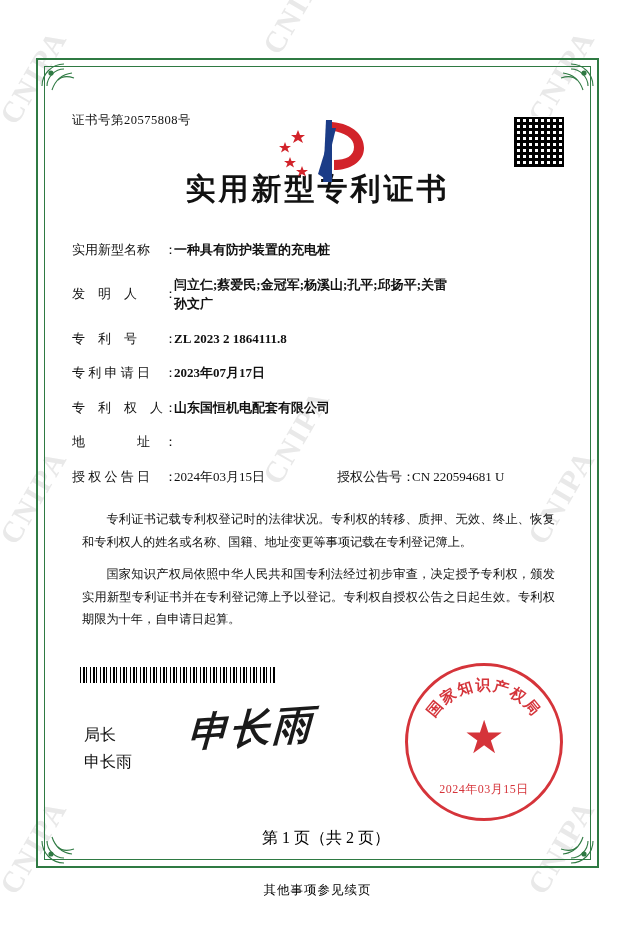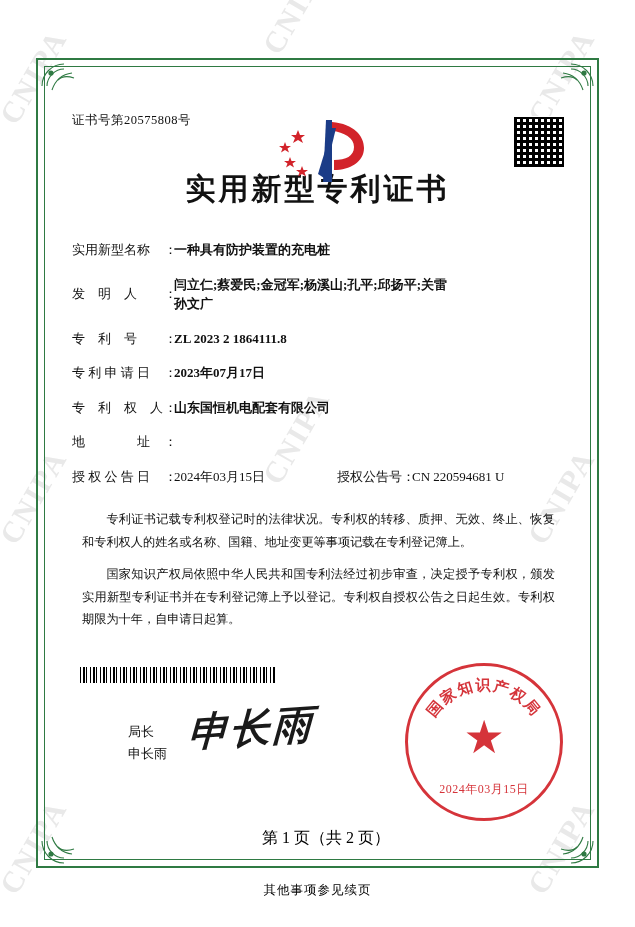--- a/index.html
+++ b/index.html
@@ -165,23 +165,22 @@
     height: 16px;
     background:
       repeating-linear-gradient(90deg,
         #000 0 1px, #fff 1px 3px, #000 3px 5px, #fff 5px 6px,
         #000 6px 7px, #fff 7px 10px);
   }
   .sig-label {
     position: absolute;
     left: 24px;
     top: 62px;
-    font-size: 13px;
+    font-size: 16px;
     line-height: 1.7;
-    margin-left: 44px;
   }
   .sig-hand {
     position: absolute;
     left: 128px;
     top: 42px;
     font-size: 40px;
     font-family: "Liberation Serif", serif;
     font-style: italic;
     font-weight: bold;
     letter-spacing: 2px;

